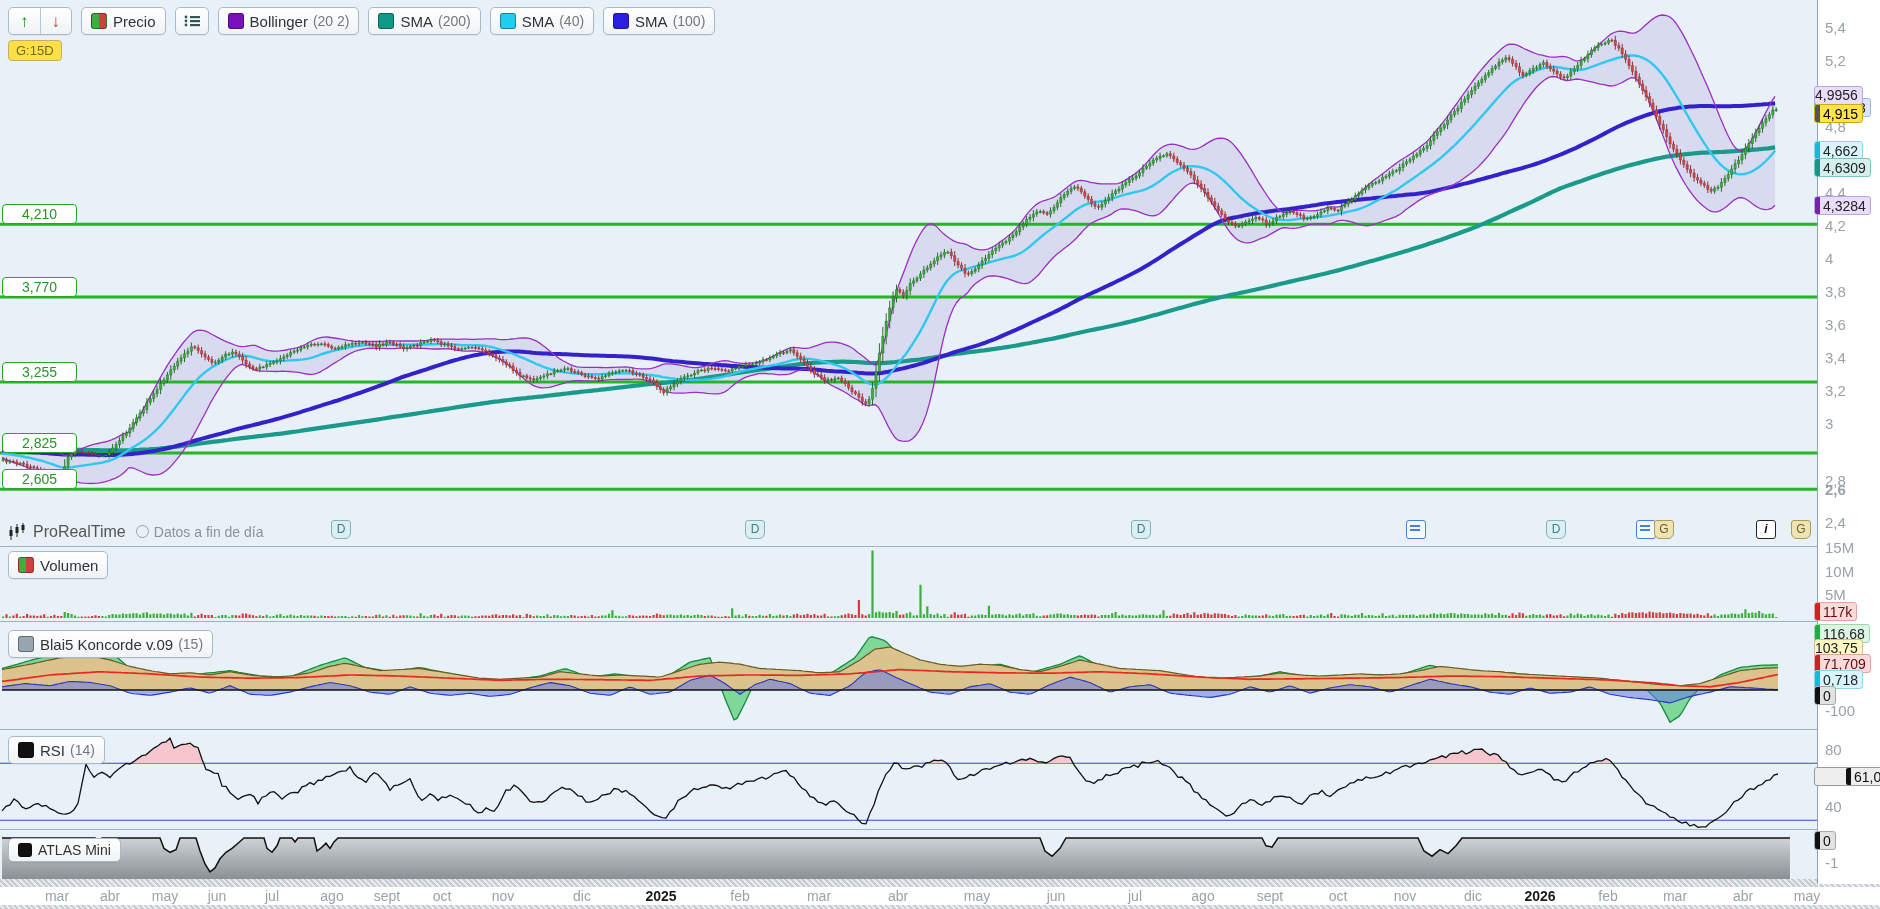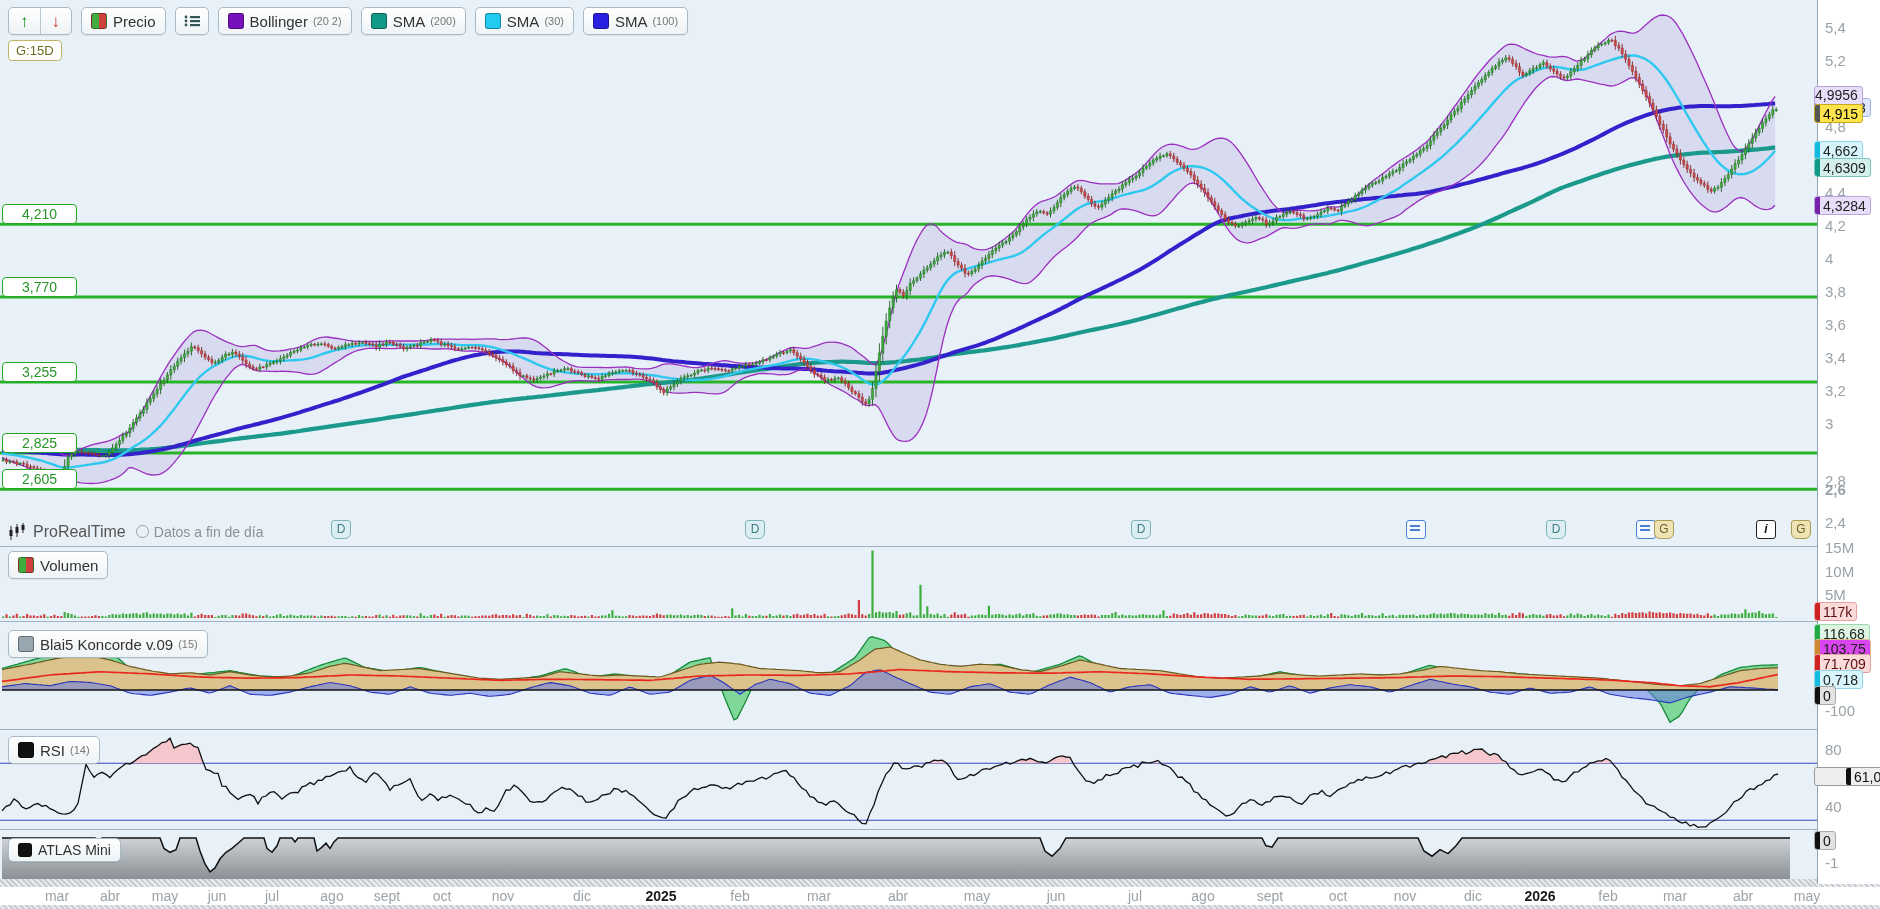--- a/index.html
+++ b/index.html
@@ -17,22 +17,22 @@
   .arrow-up{color:#1c8a1c;font-weight:bold;font-size:17px;line-height:1;}
   .arrow-dn{color:#d03030;font-weight:bold;font-size:17px;line-height:1;}
   .sw{width:14px;height:14px;border-radius:3px;margin-right:6px;border:1px solid rgba(0,0,0,0.35);flex:0 0 auto;}
   .sw-precio,.sw-vol{background:linear-gradient(90deg,#3fae3f 50%,#d04040 50%);}
   .sw-boll{background:#7711bb;}
   .sw-sma200{background:#119988;}
   .sw-sma20{background:#22ccf0;}
   .sw-sma100{background:#2a1fe0;}
   .sw-kon{background:#98a6b0;}
   .sw-blk{background:#111;}
-  .params{color:#777;font-size:11px;margin-left:5px;}
-  .interval-tag{position:absolute;left:8px;top:40px;background:#ffffff;border:1px solid #c0b167;color:#6f6a20;
+  .params{color:#777;font-size:14px;margin-left:5px;}
+  .interval-tag{position:absolute;left:8px;top:40px;background:#fde047;border:1px solid #c0b167;color:#6f6a20;
        font-size:13px;border-radius:4px;padding:2px 7px;z-index:30;cursor:pointer;}
   
   .pane-btn{position:absolute;z-index:25;}
   
   .level-tag{position:absolute;background:#fff;border:1px solid #28a428;color:#289428;font-size:14px;
        border-radius:4px;padding:0 19px;height:18px;line-height:18px;z-index:20;cursor:pointer;}
   
   .right-axis{position:absolute;left:1817px;top:0;width:63px;height:884px;background:#fff;
        border-left:1px solid #8fa3b0;z-index:15;}
   .axis-label{position:absolute;left:7px;color:#9aa2a8;font-size:15px;}
@@ -172,21 +172,21 @@
       <span class="params">(20 2)</span>
     </div>
     <div class="btn">
       <span class="sw sw-sma200"></span>
       <span>SMA</span>
       <span class="params">(200)</span>
     </div>
     <div class="btn">
       <span class="sw sw-sma20"></span>
       <span>SMA</span>
-      <span class="params">(30)</span>
+      <span class="params">(40)</span>
     </div>
     <div class="btn">
       <span class="sw sw-sma100"></span>
       <span>SMA</span>
       <span class="params">(100)</span>
     </div>
   </div>
   <div class="interval-tag">G:15D</div>
 
   <div class="branding">
@@ -288,21 +288,21 @@
         <div class="axis-label" style="top: 562.5px;">10M</div>
         <div class="axis-label" style="top: 586px;">5M</div>
         <div class="tag" style="top: 602px; z-index: 2; background: rgb(251, 218, 218); border: 1px solid rgb(232, 160, 160); color: rgb(90, 16, 16);">
           <span class="blk" style="background: rgb(204, 34, 34);"></span>
           <span>117k</span>
         </div>
         <div class="tag" style="top: 624px; z-index: 1; background: rgb(221, 245, 226); border: 1px solid rgb(159, 216, 172); color: rgb(34, 34, 34);">
           <span class="blk" style="background: rgb(34, 170, 68);"></span>
           <span>116,68</span>
         </div>
-        <div class="tag" style="top: 639px; z-index: 1; background: #d946ef; border: 1px solid rgb(216, 188, 143); color: rgb(34, 34, 34);">
+        <div class="tag" style="top: 639px; z-index: 1; background: #fef9c3; border: 1px solid rgb(216, 188, 143); color: rgb(34, 34, 34); flex-direction: column;">
           <span class="blk" style="background: rgb(204, 136, 51);"></span>
           <span>103,75</span>
         </div>
         <div class="tag" style="top: 654px; z-index: 1; background: rgb(251, 218, 218); border: 1px solid rgb(232, 160, 160); color: rgb(90, 16, 16);">
           <span class="blk" style="background: rgb(204, 34, 34);"></span>
           <span>71,709</span>
         </div>
         <div class="tag" style="top: 670px; z-index: 1; background: rgb(216, 244, 252); border: 1px solid rgb(143, 212, 232); color: rgb(34, 34, 34);">
           <span class="blk" style="background: rgb(17, 187, 221);"></span>
           <span>0,718</span>

